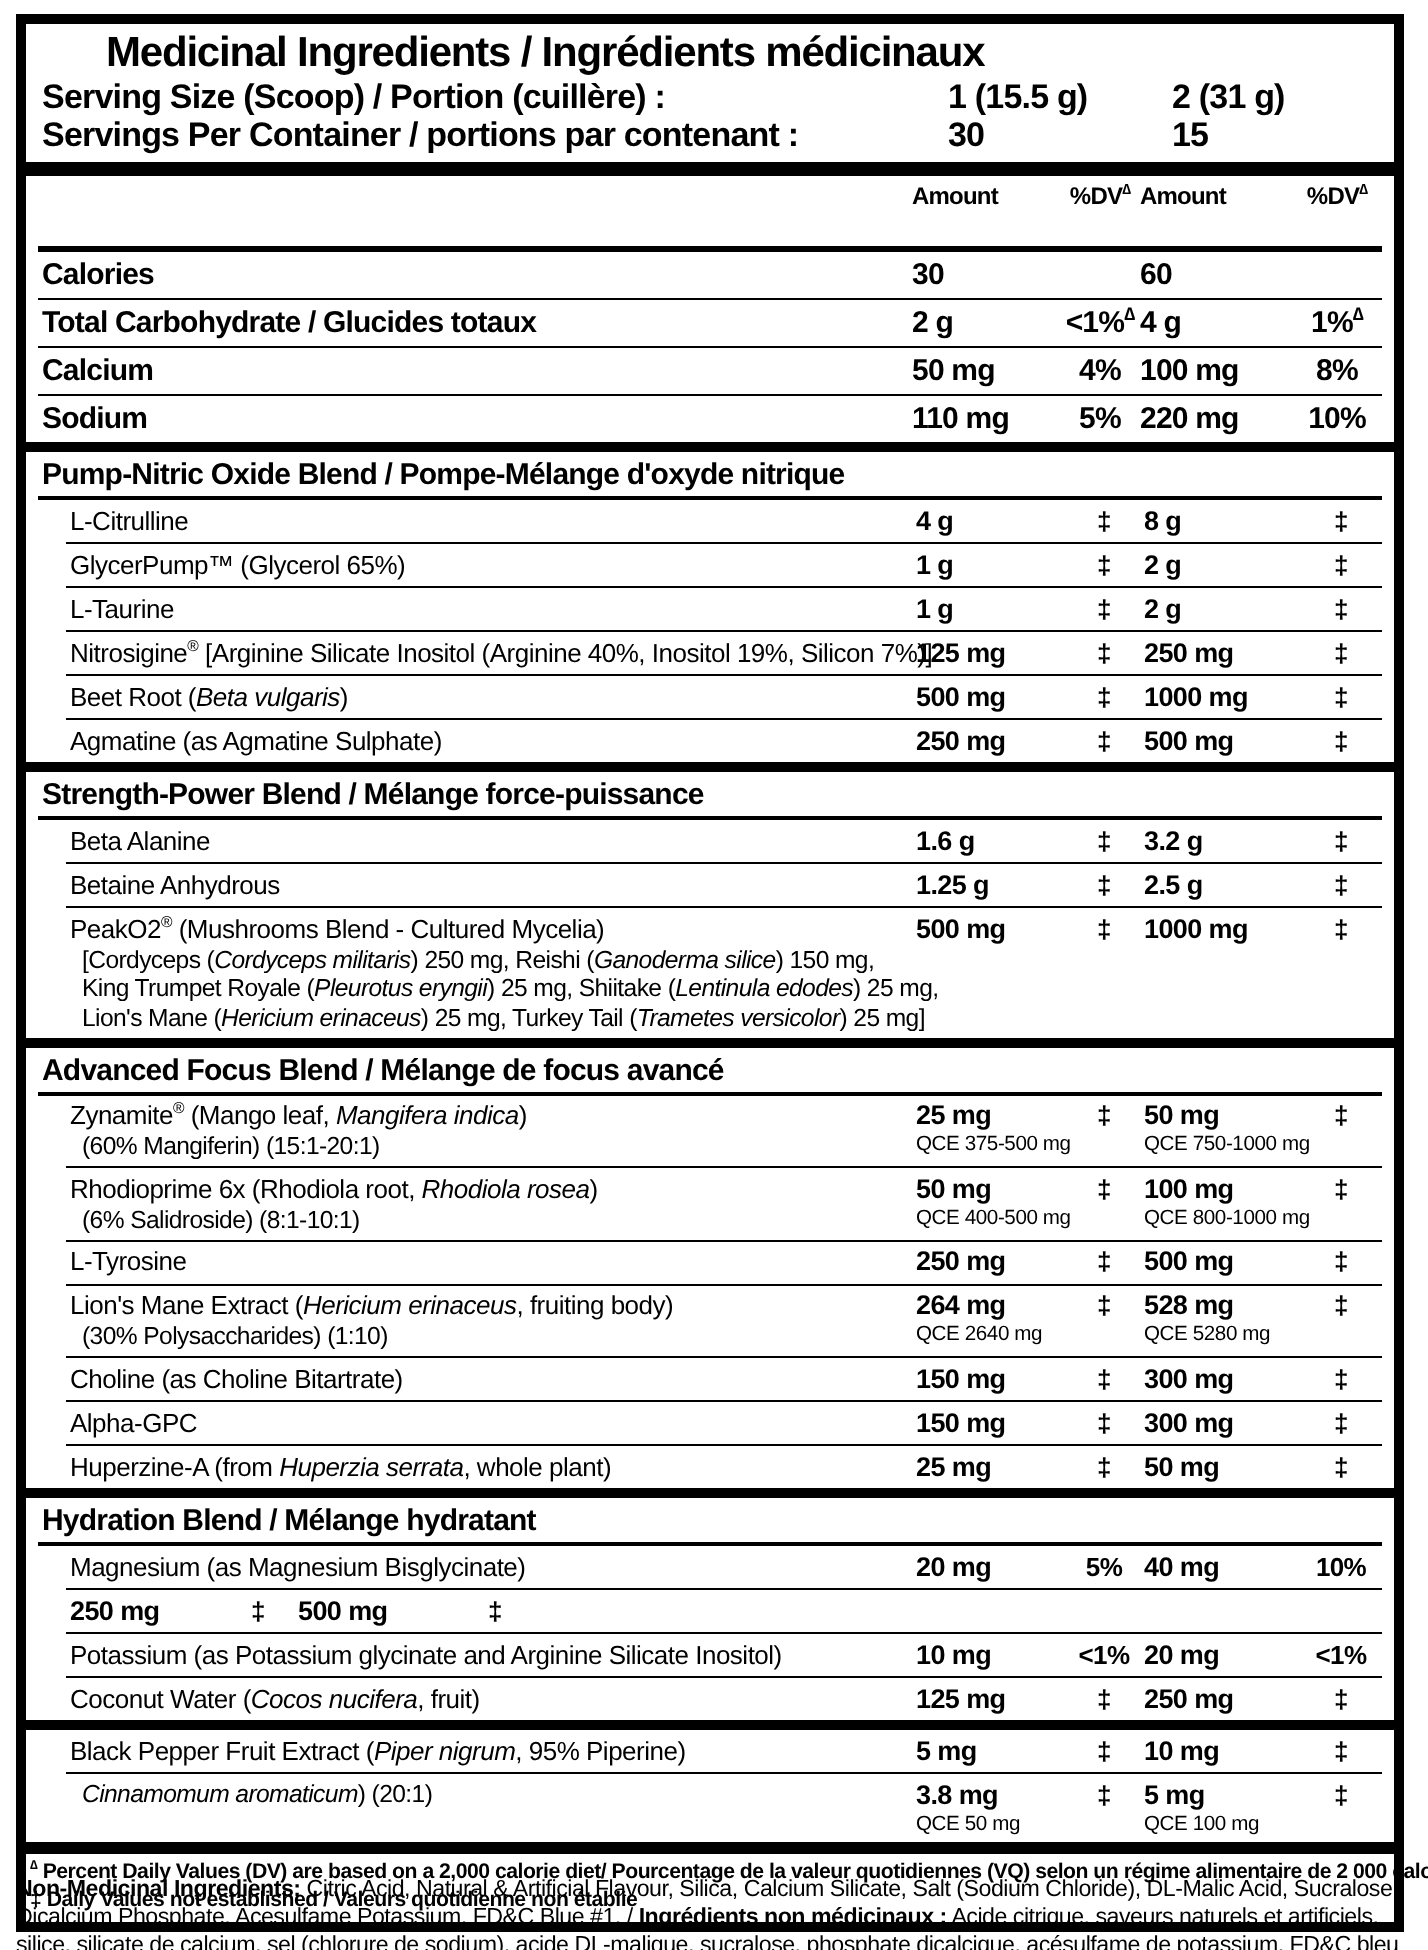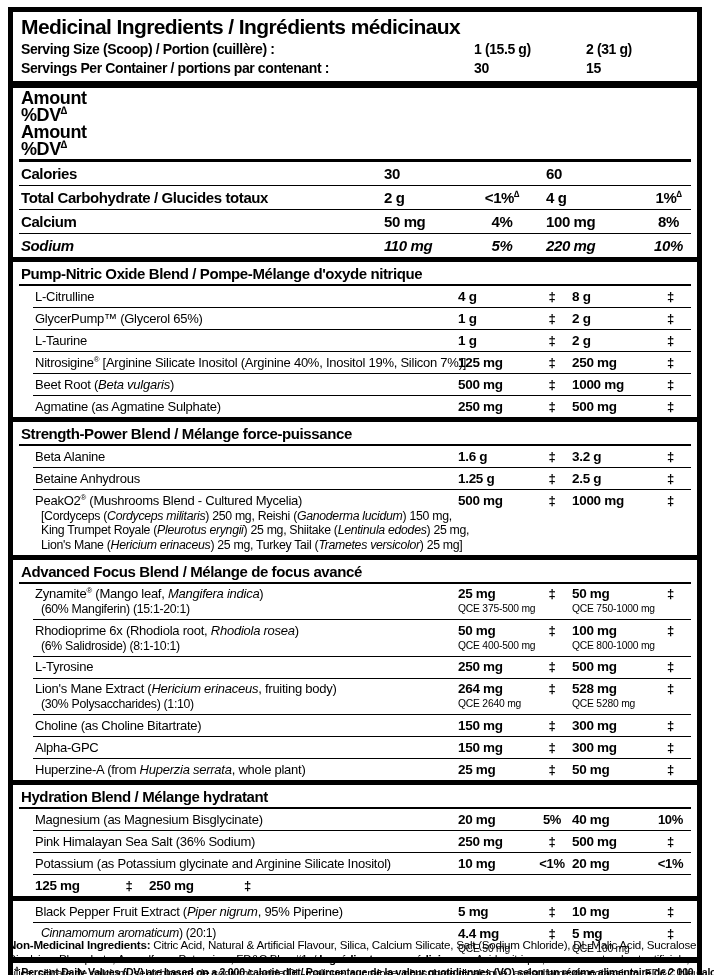--- a/index.html
+++ b/index.html
@@ -12,44 +12,44 @@
     position:absolute;left:8px;top:7px;width:684px;
     border:5px solid #000;background:#fff;
   }
   .inner{padding:0 6px;}
   sup{font-size:60%;vertical-align:super;line-height:0;}
   i{font-style:italic;}
 
   
   .title{
     font-size:21px;font-weight:bold;letter-spacing:-0.6px;
-    padding:3px 2px 1px 2px;line-height:24px;
-  }
-  .srow{display:flex;font-weight:bold;font-size:14px;letter-spacing:-0.4px;line-height:18.5px;padding:0 2px;}
+    padding:3px 2px 1px 2px;line-height:24px;margin-left:32px;
+  }
+  .srow{display:flex;font-weight:bold;font-size:17px;letter-spacing:-0.4px;line-height:18.5px;padding:0 2px;}
   .srow .sname{width:453px;}
   .srow .sv1{width:112px;}
   .srow .sv2{flex:1;}
 
   .bar{height:7px;background:#000;margin:4px 0 0 0;}
   .bar2{height:5px;background:#000;}
 
   
   .vrow{display:flex;align-items:flex-start;}
   .c-name{flex:1;min-width:0;}
   .c-a1{width:74px;flex:none;}
   .c-d1{width:40px;flex:none;text-align:center;}
   .c-a2{width:78px;flex:none;}
   .c-d2{width:41px;flex:none;text-align:center;}
 
-  .colhead{font-weight:bold;font-size:18px;letter-spacing:-0.4px;padding:2px 2px 1px 2px;line-height:17px;border-bottom:3px solid #000;flex-direction:column;}
+  .colhead{font-weight:bold;font-size:12px;letter-spacing:-0.4px;padding:2px 2px 16px 2px;line-height:17px;border-bottom:3px solid #000;}
   .nutrients .vrow{
     font-weight:bold;font-size:15px;letter-spacing:-0.4px;line-height:18px;
-    padding:2.5px 2px;border-bottom:1.5px solid #000;gap:24px;
-  }
-  .nutrients .vrow:last-child{border-bottom:none;font-style:italic;}
+    padding:2.5px 2px;border-bottom:1.5px solid #000;
+  }
+  .nutrients .vrow:last-child{border-bottom:none;}
 
   .section-title{
     font-weight:bold;font-size:15px;letter-spacing:-0.4px;line-height:19px;
     padding:2px 2px 1px 2px;border-bottom:2.5px solid #000;
   }
   .rows{padding-left:14px;}
   .rows .vrow{padding:2.5px 0 2.5px 2px;border-bottom:1.5px solid #000;}
   .rows .vrow:last-child{border-bottom:none;}
   .rows .nm{font-size:13px;letter-spacing:-0.25px;line-height:16px;white-space:nowrap;}
   .rows .sub{font-size:12.3px;letter-spacing:-0.3px;line-height:14.5px;padding-left:6px;white-space:nowrap;}
@@ -267,21 +267,21 @@
                 </div>
                 <div class="c-d1 dv">‡</div>
                 <div class="c-a2">
                   <div class="amt">2.5 g</div>
                 </div>
                 <div class="c-d2 dv">‡</div>
               </div>
               <div class="vrow">
                 <div class="c-name">
                   <div class="nm">PeakO2<sup>®</sup> (Mushrooms Blend - Cultured Mycelia)</div>
-                  <div class="sub">[Cordyceps (<i>Cordyceps militaris</i>) 250 mg, Reishi (<i>Ganoderma lucidum</i>) 150 mg,</div>
+                  <div class="sub">[Cordyceps (<i>Cordyceps militaris</i>) 250 mg, Reishi (<i>Ganoderma silice</i>) 150 mg,</div>
                   <div class="sub">King Trumpet Royale (<i>Pleurotus eryngii</i>) 25 mg, Shiitake (<i>Lentinula edodes</i>) 25 mg,</div>
                   <div class="sub">Lion's Mane (<i>Hericium erinaceus</i>) 25 mg, Turkey Tail (<i>Trametes versicolor</i>) 25 mg]</div>
                 </div>
                 <div class="c-a1">
                   <div class="amt">500 mg</div>
                 </div>
                 <div class="c-d1 dv">‡</div>
                 <div class="c-a2">
                   <div class="amt">1000 mg</div>
                 </div>
@@ -410,23 +410,20 @@
                 <div class="c-a1">
                   <div class="amt">20 mg</div>
                 </div>
                 <div class="c-d1 dv">5%</div>
                 <div class="c-a2">
                   <div class="amt">40 mg</div>
                 </div>
                 <div class="c-d2 dv">10%</div>
               </div>
               <div class="vrow">
-                <div class="c-name">
-                  <div class="nm">Pink Himalayan Sea Salt (36% Sodium)</div>
-                </div>
                 <div class="c-a1">
                   <div class="amt">250 mg</div>
                 </div>
                 <div class="c-d1 dv">‡</div>
                 <div class="c-a2">
                   <div class="amt">500 mg</div>
                 </div>
                 <div class="c-d2 dv">‡</div>
               </div>
               <div class="vrow">
@@ -436,20 +433,23 @@
                 <div class="c-a1">
                   <div class="amt">10 mg</div>
                 </div>
                 <div class="c-d1 dv">&lt;1%</div>
                 <div class="c-a2">
                   <div class="amt">20 mg</div>
                 </div>
                 <div class="c-d2 dv">&lt;1%</div>
               </div>
               <div class="vrow">
+                <div class="c-name">
+                  <div class="nm">Coconut Water (<i>Cocos nucifera</i>, fruit)</div>
+                </div>
                 <div class="c-a1">
                   <div class="amt">125 mg</div>
                 </div>
                 <div class="c-d1 dv">‡</div>
                 <div class="c-a2">
                   <div class="amt">250 mg</div>
                 </div>
                 <div class="c-d2 dv">‡</div>
               </div>
             </div>
@@ -470,21 +470,21 @@
                 <div class="c-a2">
                   <div class="amt">10 mg</div>
                 </div>
                 <div class="c-d2 dv">‡</div>
               </div>
               <div class="vrow">
                 <div class="c-name">
                   <div class="sub"><i>Cinnamomum aromaticum</i>) (20:1)</div>
                 </div>
                 <div class="c-a1">
-                  <div class="amt">4.4 mg</div>
+                  <div class="amt">3.8 mg</div>
                   <div class="qce">QCE 50 mg</div>
                 </div>
                 <div class="c-d1 dv">‡</div>
                 <div class="c-a2">
                   <div class="amt">5 mg</div>
                   <div class="qce">QCE 100 mg</div>
                 </div>
                 <div class="c-d2 dv">‡</div>
               </div>
             </div>

